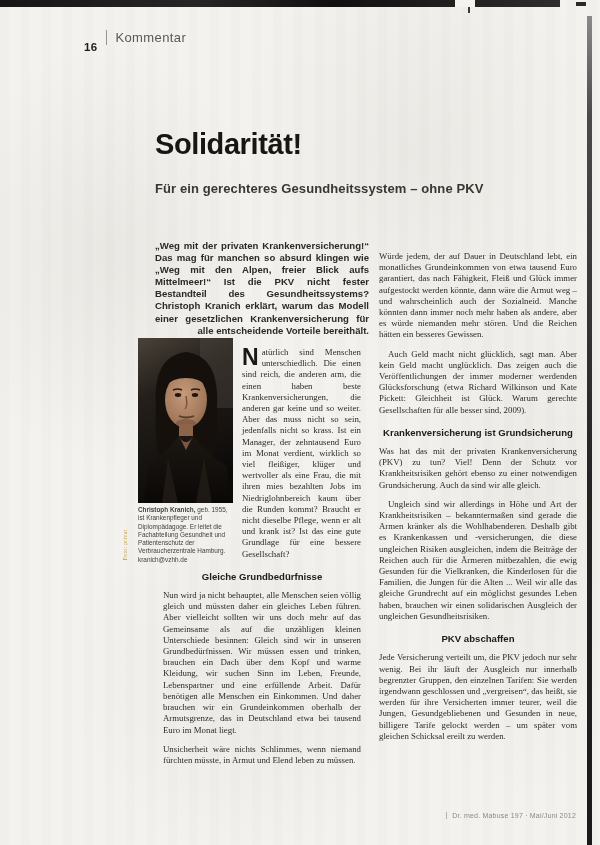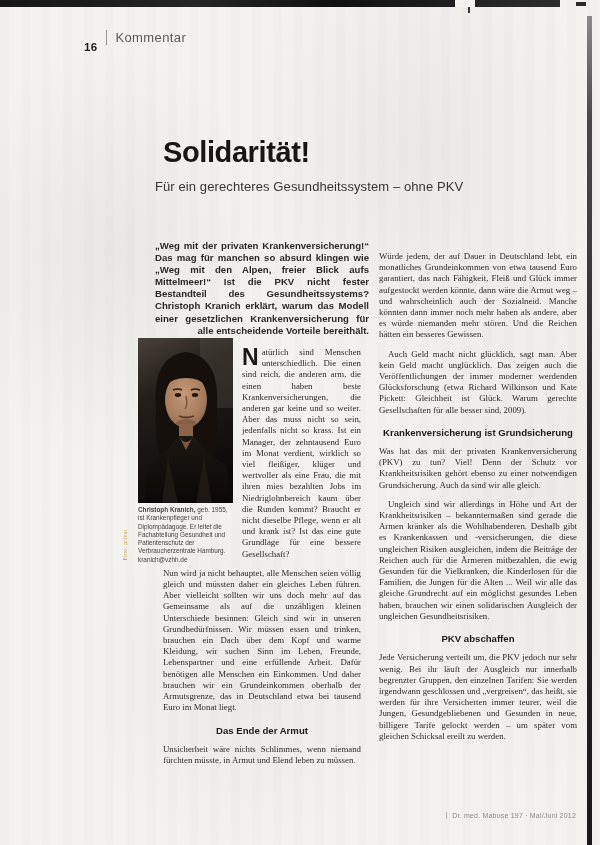--- a/index.html
+++ b/index.html
@@ -26,22 +26,22 @@
   .scan-right{position:absolute;top:16px;right:8px;width:5px;height:829px;background:linear-gradient(#8a8a8a 0%,#4a4a4a 12%,#242424 55%,#1a1a1a 100%);}
 
   
   .header{position:absolute;top:28px;left:84px;display:flex;align-items:center;height:18px;}
   .pageno{font-size:11.5px;font-weight:bold;color:#1f1d1b;letter-spacing:.3px;margin-top:20px;}
   .hdr-rule{width:1px;height:15px;background:#9a968f;margin:0 8px 0 9px;}
   .section-label{font-size:13px;color:#5c5852;letter-spacing:.4px;text-align:center;}
 
   
   .masthead{position:absolute;left:155px;top:128px;width:420px;}
-  .title{font-size:29px;font-weight:bold;color:#181614;letter-spacing:-.4px;margin:8px;}
-  .subtitle{font-size:13px;font-weight:normal;color:#393633;margin:10px 0 0 0;letter-spacing:.1px;}
+  .title{font-size:29px;font-weight:bold;color:#181614;letter-spacing:-.4px;margin:0;}
+  .subtitle{font-size:13px;font-weight:bold;color:#393633;margin:20px 0 0 0;letter-spacing:.1px;}
 
   
   .intro{
     position:absolute;left:155px;top:240px;width:214px;
     font-size:9.6px;line-height:12.1px;font-weight:bold;color:#2c2a27;
     text-align:justify;text-align-last:right;hyphens:auto;
   }
 
   
   .col{position:absolute;width:214px;font-family:"Liberation Serif",serif;
@@ -141,23 +141,23 @@
         <path d="M41,98 L48,112 L55,98 Q52,104 48,104 Q44,104 41,98Z" fill="#7c563f"></path>
         <path d="M30,120 L40,165 L24,165 Z" fill="#26201a" opacity="0.7"></path>
         <path d="M66,120 L58,165 L74,165 Z" fill="#26201a" opacity="0.7"></path>
       </svg>
       <span class="photo-credit">Foto: privat</span>
       <div class="caption"><span class="cap-name">Christoph Kranich,</span><span> geb. 1955, ist Krankenpfleger und Diplompädagoge. Er leitet die Fachabteilung Gesundheit und Patientenschutz der Verbraucherzentrale Hamburg. kranich@vzhh.de</span></div>
     </div>
 
     <p><span class="dropcap">N</span><span>atürlich sind Menschen unterschiedlich. Die einen sind reich, die anderen arm, die einen haben beste Krankenversicherungen, die anderen gar keine und so weiter. Aber das muss nicht so sein, jedenfalls nicht so krass. Ist ein Manager, der zehntausend Euro im Monat verdient, wirklich so viel fleißiger, klüger und wertvoller als eine Frau, die mit ihren mies bezahlten Jobs im Niedriglohnbereich kaum über die Runden kommt? Braucht er nicht dieselbe Pflege, wenn er alt und krank ist? Ist das eine gute Grundlage für eine bessere Gesellschaft?</span></p>
 
+    <h3 class="crosshead">Gleiche Grundbedürfnisse</h3>
     <p>Nun wird ja nicht behauptet, alle Menschen seien völlig gleich und müssten daher ein gleiches Leben führen. Aber vielleicht sollten wir uns doch mehr auf das Gemeinsame als auf die unzähligen kleinen Unterschiede besinnen: Gleich sind wir in unseren Grundbedürfnissen. Wir müssen essen und trinken, brauchen ein Dach über dem Kopf und warme Kleidung, wir suchen Sinn im Leben, Freunde, Lebenspartner und eine erfüllende Arbeit. Dafür benötigen alle Menschen ein Einkommen. Und daher brauchen wir ein Grundeinkommen oberhalb der Armutsgrenze, das in Deutschland etwa bei tausend Euro im Monat liegt.</p>
 
-    <h3 class="crosshead">Das Ende der Armut</h3>
     <p>Unsicherheit wäre nichts Schlimmes, wenn niemand fürchten müsste, in Armut und Elend leben zu müssen.</p>
   </div>
 
   <div class="col col2">
     <p>Würde jedem, der auf Dauer in Deutschland lebt, ein monatliches Grundeinkommen von etwa tausend Euro garantiert, das nach Fähigkeit, Fleiß und Glück immer aufgestockt werden könnte, dann wäre die Armut weg – und wahrscheinlich auch der Sozialneid. Manche könnten dann immer noch mehr haben als andere, aber es würde niemanden mehr stören. Und die Reichen hätten ein besseres Gewissen.</p>
     <p class="indent">Auch Geld macht nicht glücklich, sagt man. Aber kein Geld macht unglücklich. Das zeigen auch die Veröffentlichungen der immer moderner werdenden Glücksforschung (etwa Richard Wilkinson und Kate Pickett: Gleichheit ist Glück. Warum gerechte Gesellschaften für alle besser sind, 2009).</p>
 
     <h3 class="crosshead">Krankenversicherung ist Grundsicherung</h3>
     <p>Was hat das mit der privaten Krankenversicherung (PKV) zu tun? Viel! Denn der Schutz vor Krankheitsrisiken gehört ebenso zu einer notwendigen Grundsicherung. Auch da sind wir alle gleich.</p>
     <p class="indent">Ungleich sind wir allerdings in Höhe und Art der Krankheitsrisiken – bekanntermaßen sind gerade die Armen kränker als die Wohlhabenderen. Deshalb gibt es Krankenkassen und -versicherungen, die diese ungleichen Risiken ausgleichen, indem die Beiträge der Reichen auch für die Ärmeren mitbezahlen, die ewig Gesunden für die Vielkranken, die Kinderlosen für die Familien, die Jungen für die Alten ... Weil wir alle das gleiche Grundrecht auf ein möglichst gesundes Leben haben, brauchen wir einen solidarischen Ausgleich der ungleichen Gesundheitsrisiken.</p>

